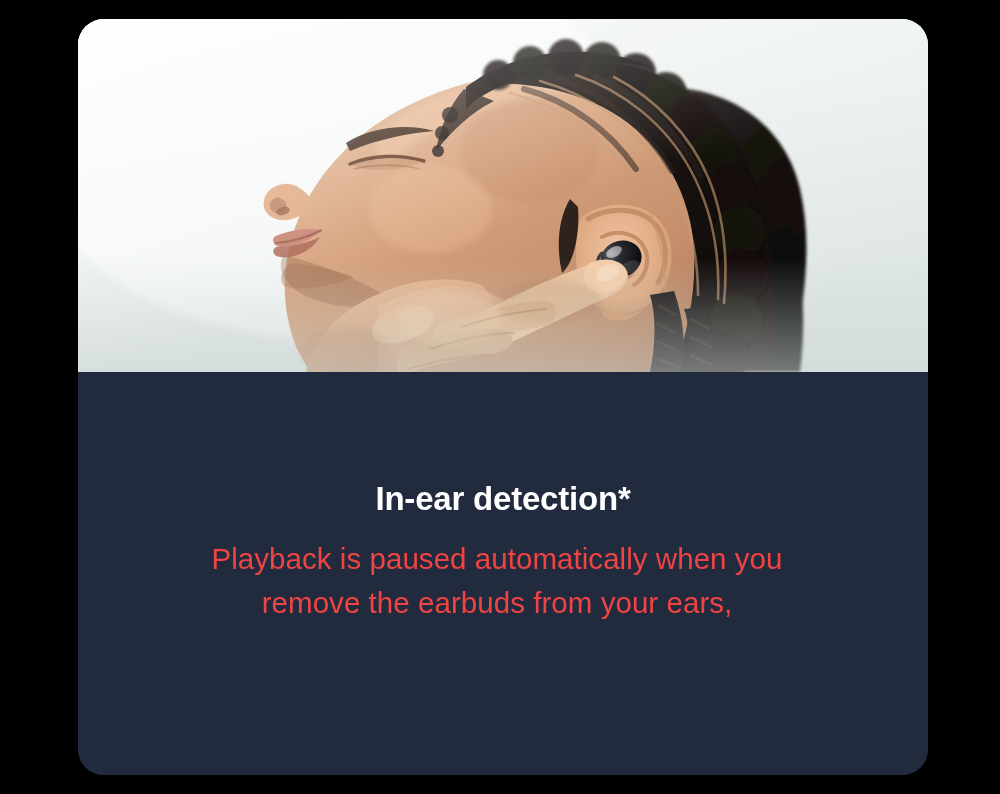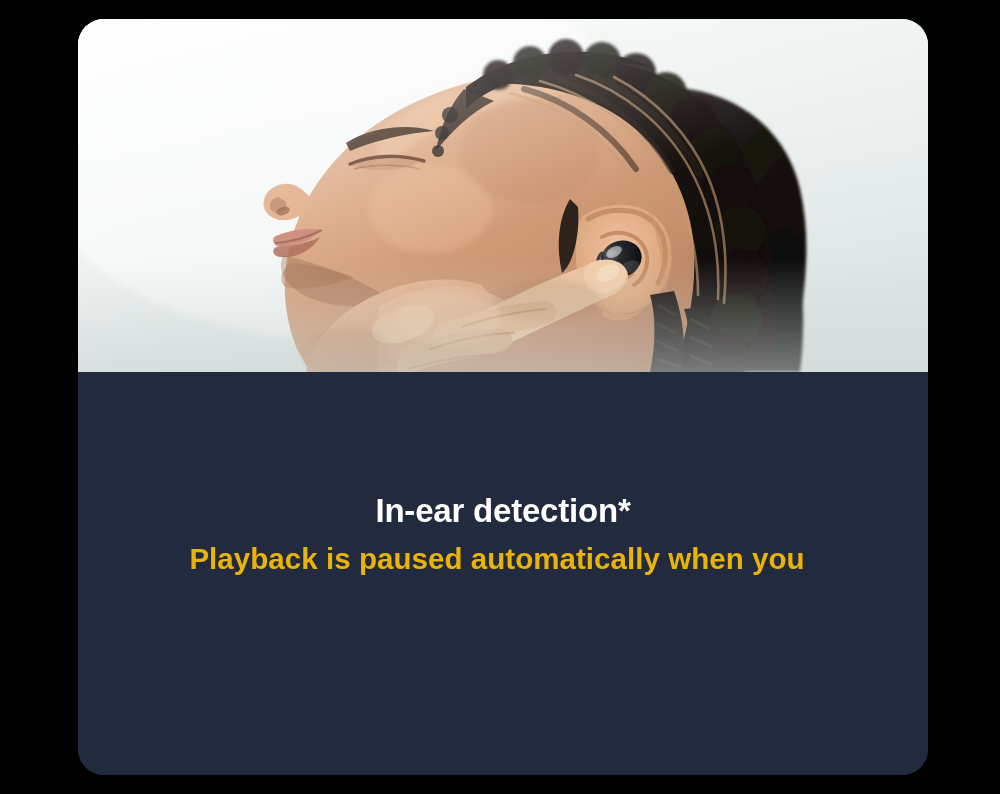--- a/index.html
+++ b/index.html
@@ -66,41 +66,41 @@
     position: absolute;
     left: 0;
     top: 353px;
     width: 100%;
     height: 403px;
     background: #222a3d;
     text-align: center;
   }
 
   .caption-title {
-    margin: 12px;
+    margin: 0;
     position: absolute;
     left: 0;
     right: 0;
     top: 109px;
     font-size: 33px;
     font-weight: bold;
     line-height: 1.12;
     letter-spacing: -0.2px;
     color: #ffffff;
   }
 
   .caption-body {
     position: absolute;
     left: 0;
     right: 12px;
     top: 165px;
     font-size: 29.5px;
-    font-weight: 700;
+    font-weight: 400;
     line-height: 44px;
-    color: #eab308;
+    color: #ef4444;
     letter-spacing: 0.05px;
   }
   .caption-body .line {
     display: block;
   }
 </style>
 </head>
 <body>
 
 <div class="stage">
@@ -374,17 +374,18 @@
       </svg>
 
       <div class="photo-backdrop-sheen"></div>
     </div>
 
     <div class="caption">
       <h2 class="caption-title">In-ear detection*</h2>
 
       <div class="caption-body">
         <span class="line">Playback is paused automatically when you</span>
+        <span class="line">remove the earbuds from your ears,</span>
       </div>
     </div>
 
   </div>
 </div>
 
 </body></html>

